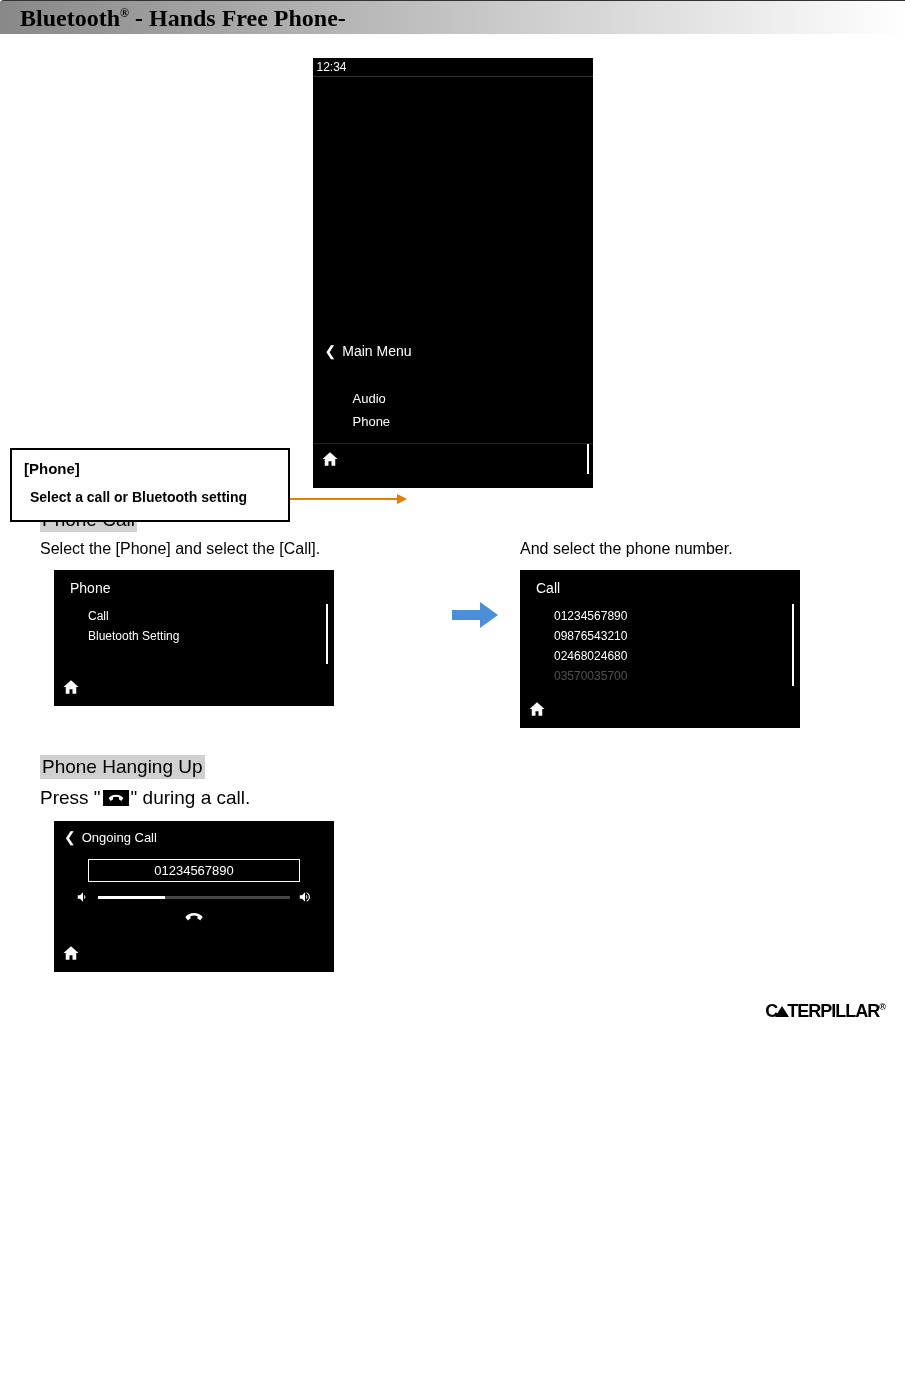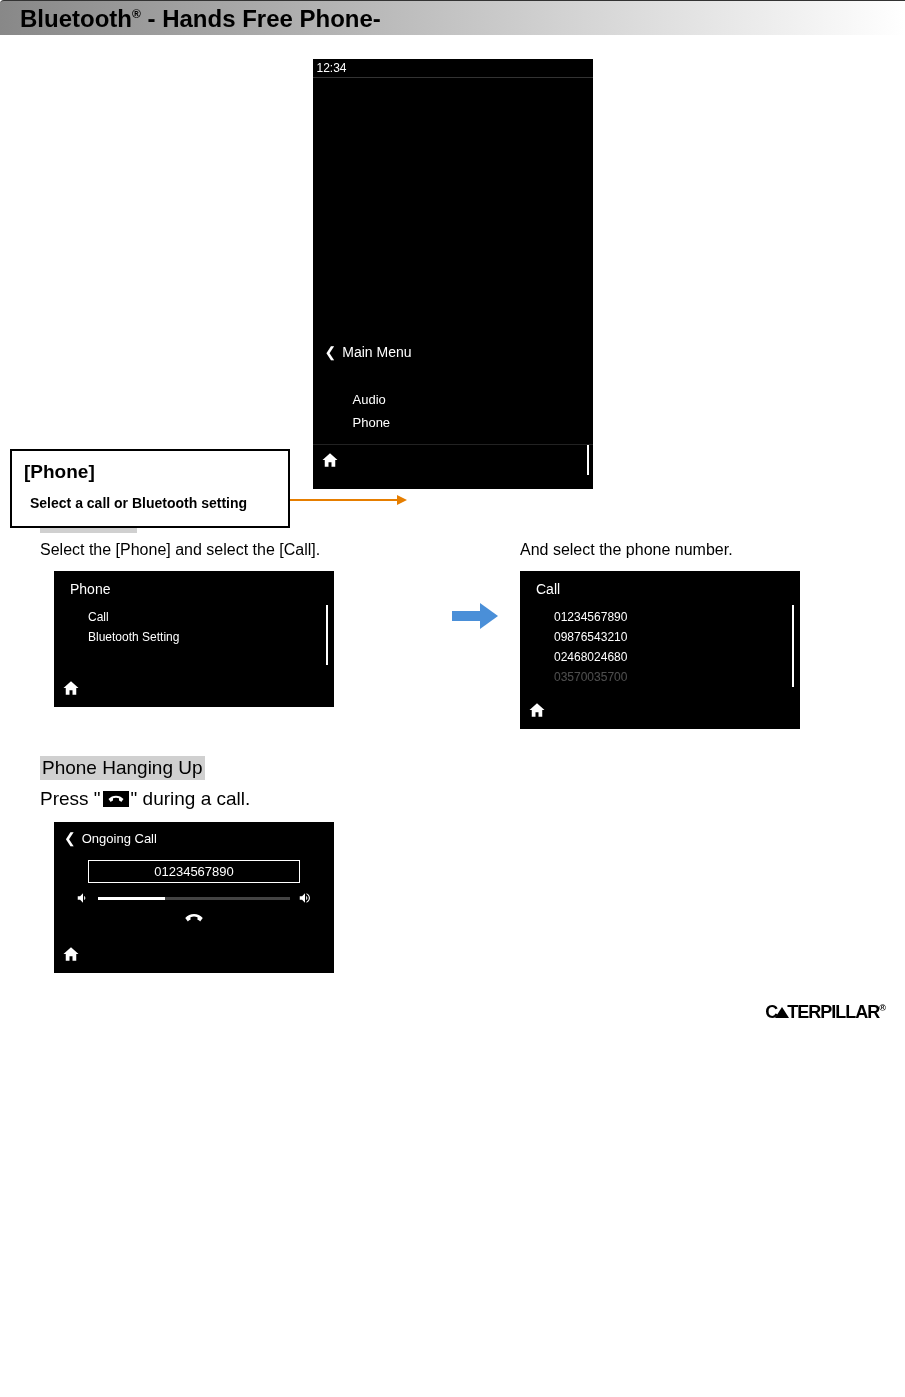--- a/index.html
+++ b/index.html
@@ -9,20 +9,21 @@
       background: white;
       position: relative;
       padding-bottom: 60px;
     }
     .title-bar {
       background: linear-gradient(to right, #888, #fff);
       padding: 4px 0 2px 20px;
       border-top: 1px solid #333;
       margin-bottom: 8px;
       border-radius: 4px 0 0 0;
+      font-family: Liberation Serif, serif;
     }
     .title-text {
       font-size: 24px;
       font-weight: bold;
       color: #000;
     }
     .title-text sup { font-size: 12px; }
     .main-menu-screenshot {
       width: 280px;
       height: 430px;
@@ -75,21 +76,21 @@
       border: 2px solid #000;
       padding: 10px 12px;
       width: 280px;
       position: absolute;
       left: 10px;
       top: 390px;
       background: white;
     }
     .callout-title {
       font-weight: bold;
-      font-size: 19px;
+      font-size: 15px;
       margin-bottom: 8px;
     }
     .callout-text {
       font-weight: bold;
       font-size: 14px;
       line-height: 1.8;
       padding-left: 6px;
     }
     .arrow-connector {
       position: absolute;

